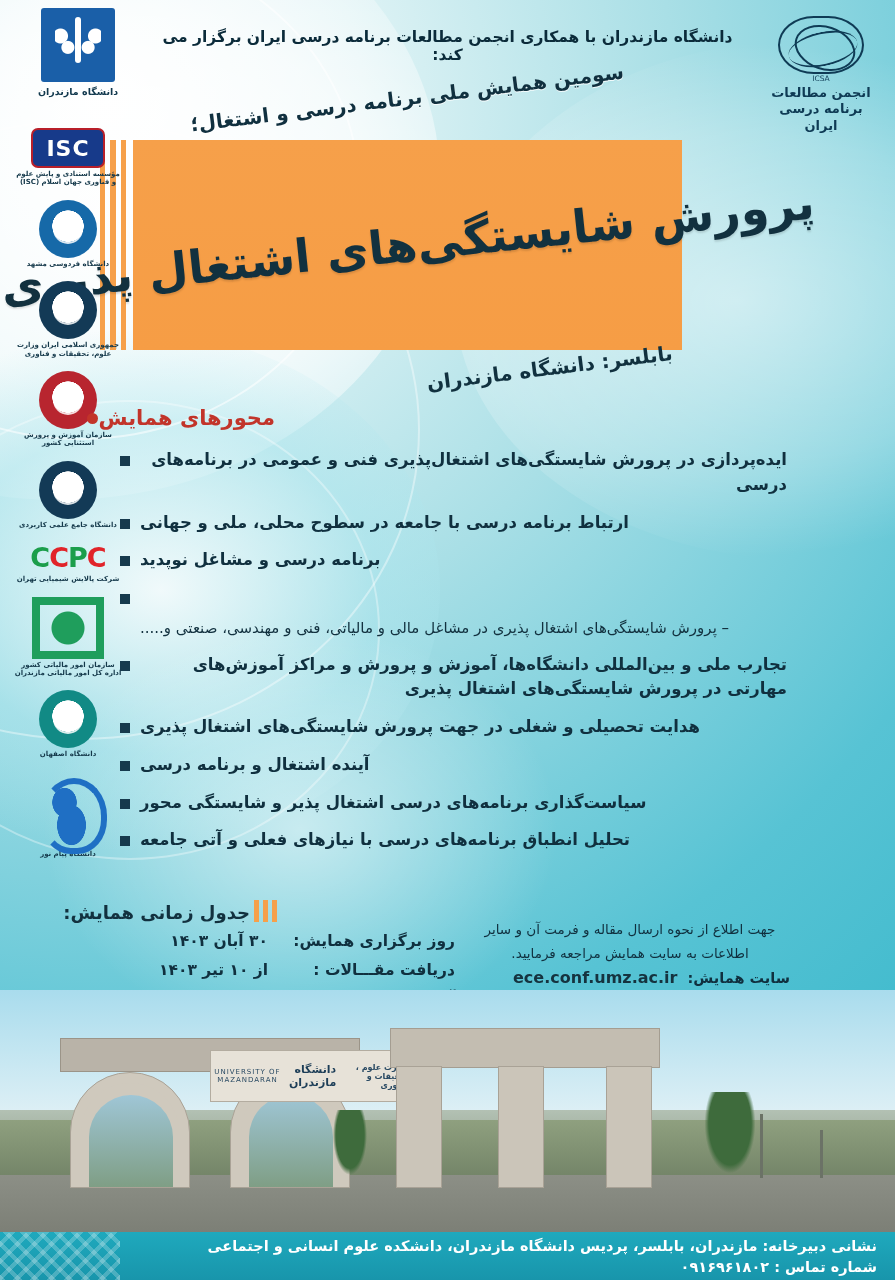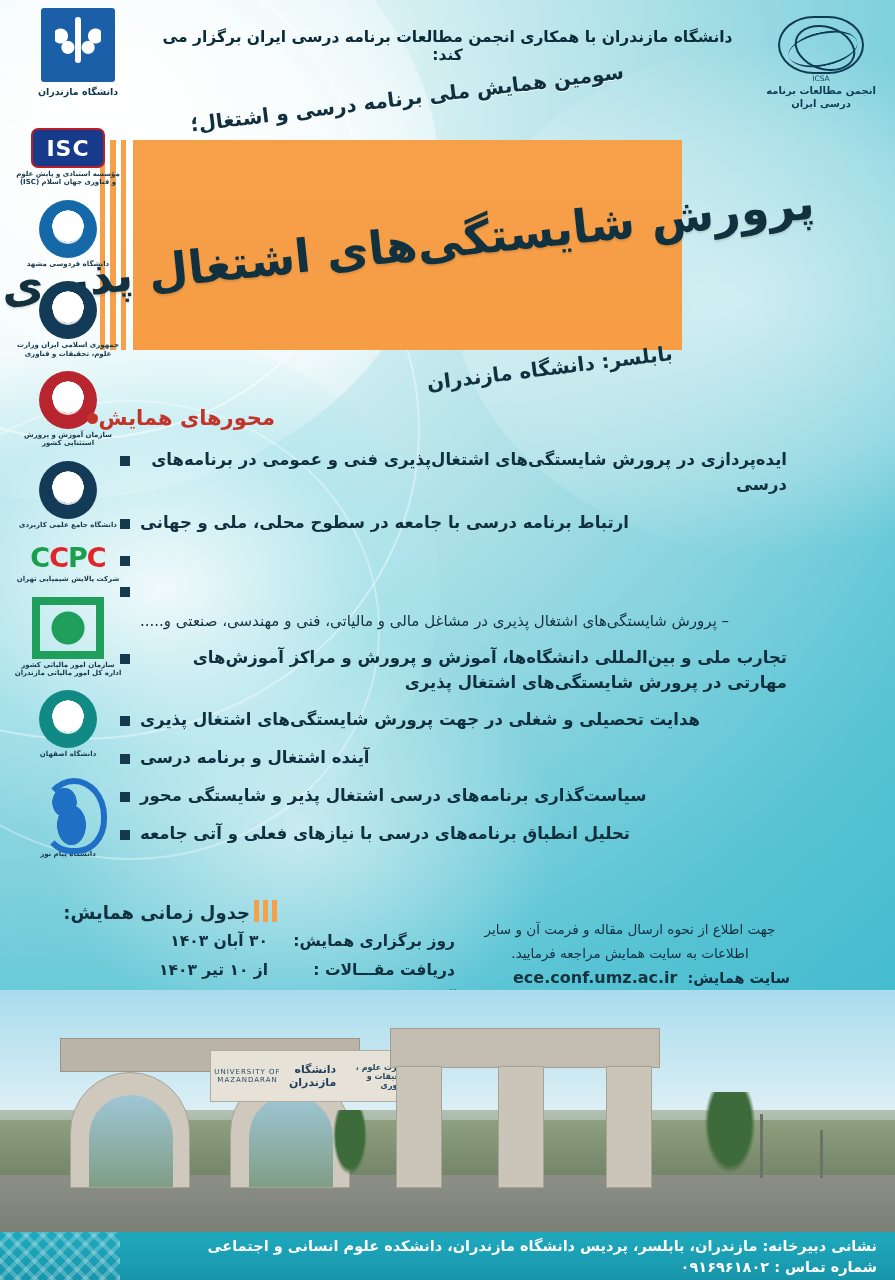--- a/index.html
+++ b/index.html
@@ -94,21 +94,21 @@
   .icsa-logo .ring::before {
     content: ""; position: absolute; left: 8px; top: 14px; width: 70px; height: 30px;
     border-top: 2px solid #0f3b55; border-bottom: 2px solid #0f3b55;
     border-radius: 50%;
     transform: rotate(-12deg);
   }
   .icsa-logo .ring::after {
     content: ""; position: absolute; left: 14px; top: 8px; width: 58px; height: 40px;
     border: 2px solid #0f3b55; border-radius: 50%; transform: rotate(18deg);
   }
-  .icsa-logo .cap { font-size: 10px; color: #0f3b55; margin-top: 2px; line-height: 1.25; font-weight: bold; }
+  .icsa-logo .cap { font-size: 13px; color: #0f3b55; margin-top: 2px; line-height: 1.25; font-weight: bold; }
   .icsa-logo .cap2 { font-size: 7.5px; color: #0f3b55; }
 
   .subtitle {
     position: absolute; top: 86px; right: 270px;
     font-size: 20px; font-weight: bold; color: #10303f;
     transform: rotate(-7deg);
     text-shadow: 0 1px 0 rgba(255,255,255,0.8);
   }
   .title-band {
     position: absolute; top: 140px; right: 213px; left: 133px; height: 210px;
@@ -399,20 +399,21 @@
   <div class="axes-list">
     <div class="axis-row">
         <span class="txt">ایده‌پردازی در پرورش شایستگی‌های اشتغال‌پذیری فنی و عمومی در برنامه‌های درسی</span>
         <span class="bullet"></span>
       </div>
     <div class="axis-row">
         <span class="txt">ارتباط برنامه درسی با جامعه در سطوح محلی، ملی و جهانی</span>
         <span class="bullet"></span>
       </div>
     <div class="axis-row">
+        <span class="txt">برنامه درسی و مشاغل نوپدید</span>
         <span class="bullet"></span>
       </div>
     <div class="axis-row">
         <span class="bullet"></span>
       </div>
     <div class="axis-row sub">
         <span class="txt">– پرورش شایستگی‌های اشتغال پذیری در مشاغل مالی و مالیاتی، فنی و مهندسی، صنعتی و.....</span>
         <span class="bullet"></span>
       </div>
     <div class="axis-row">

